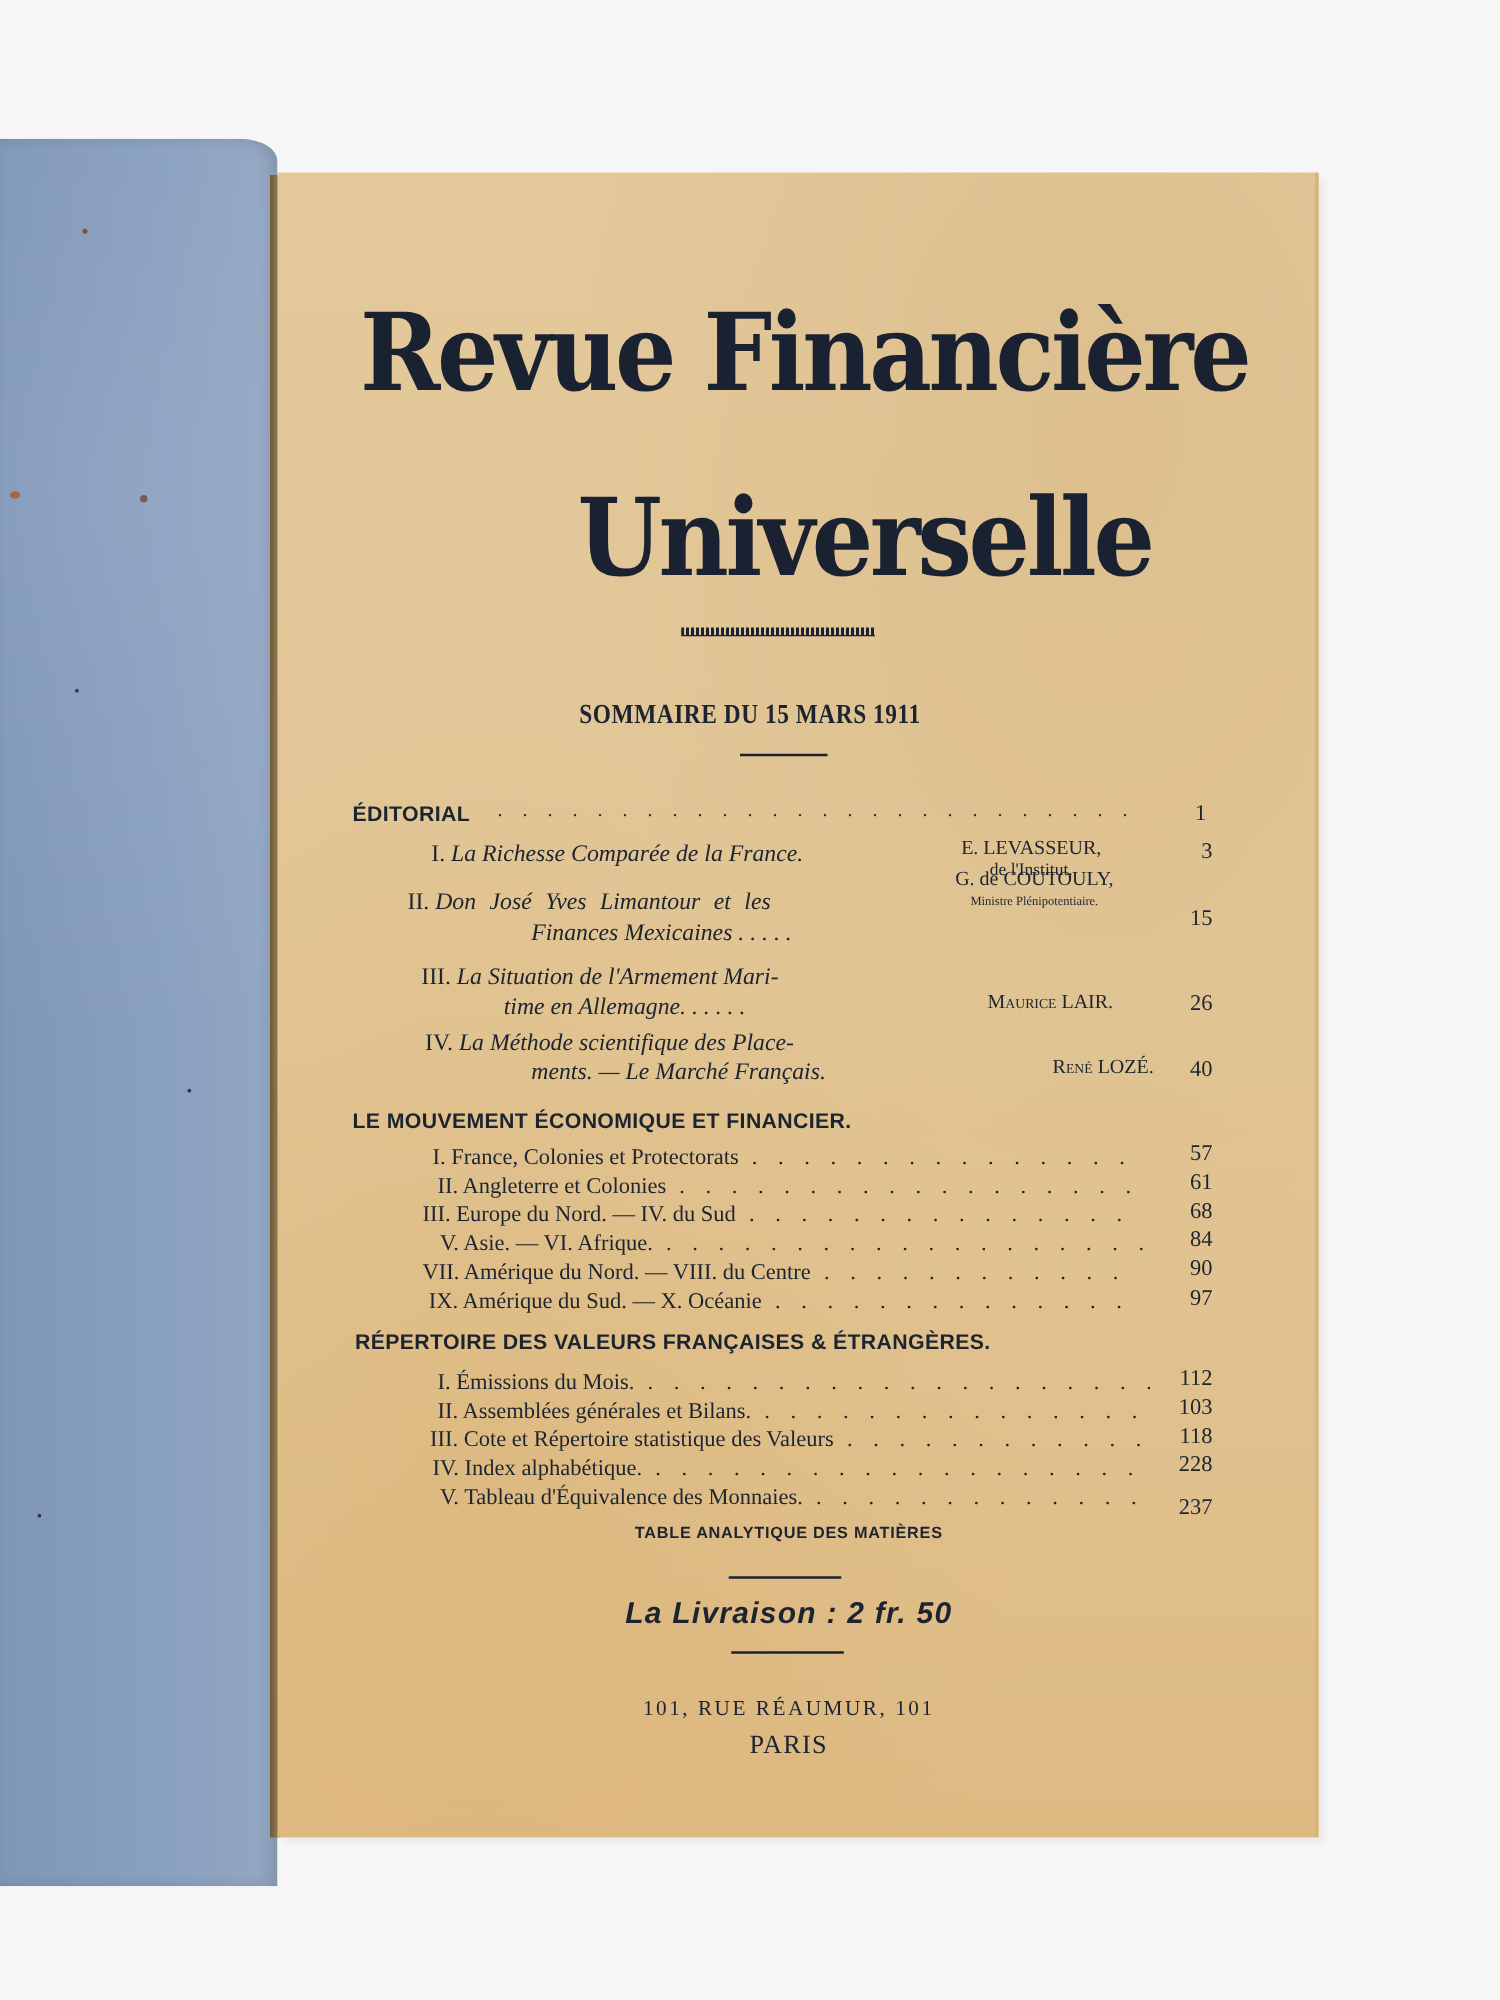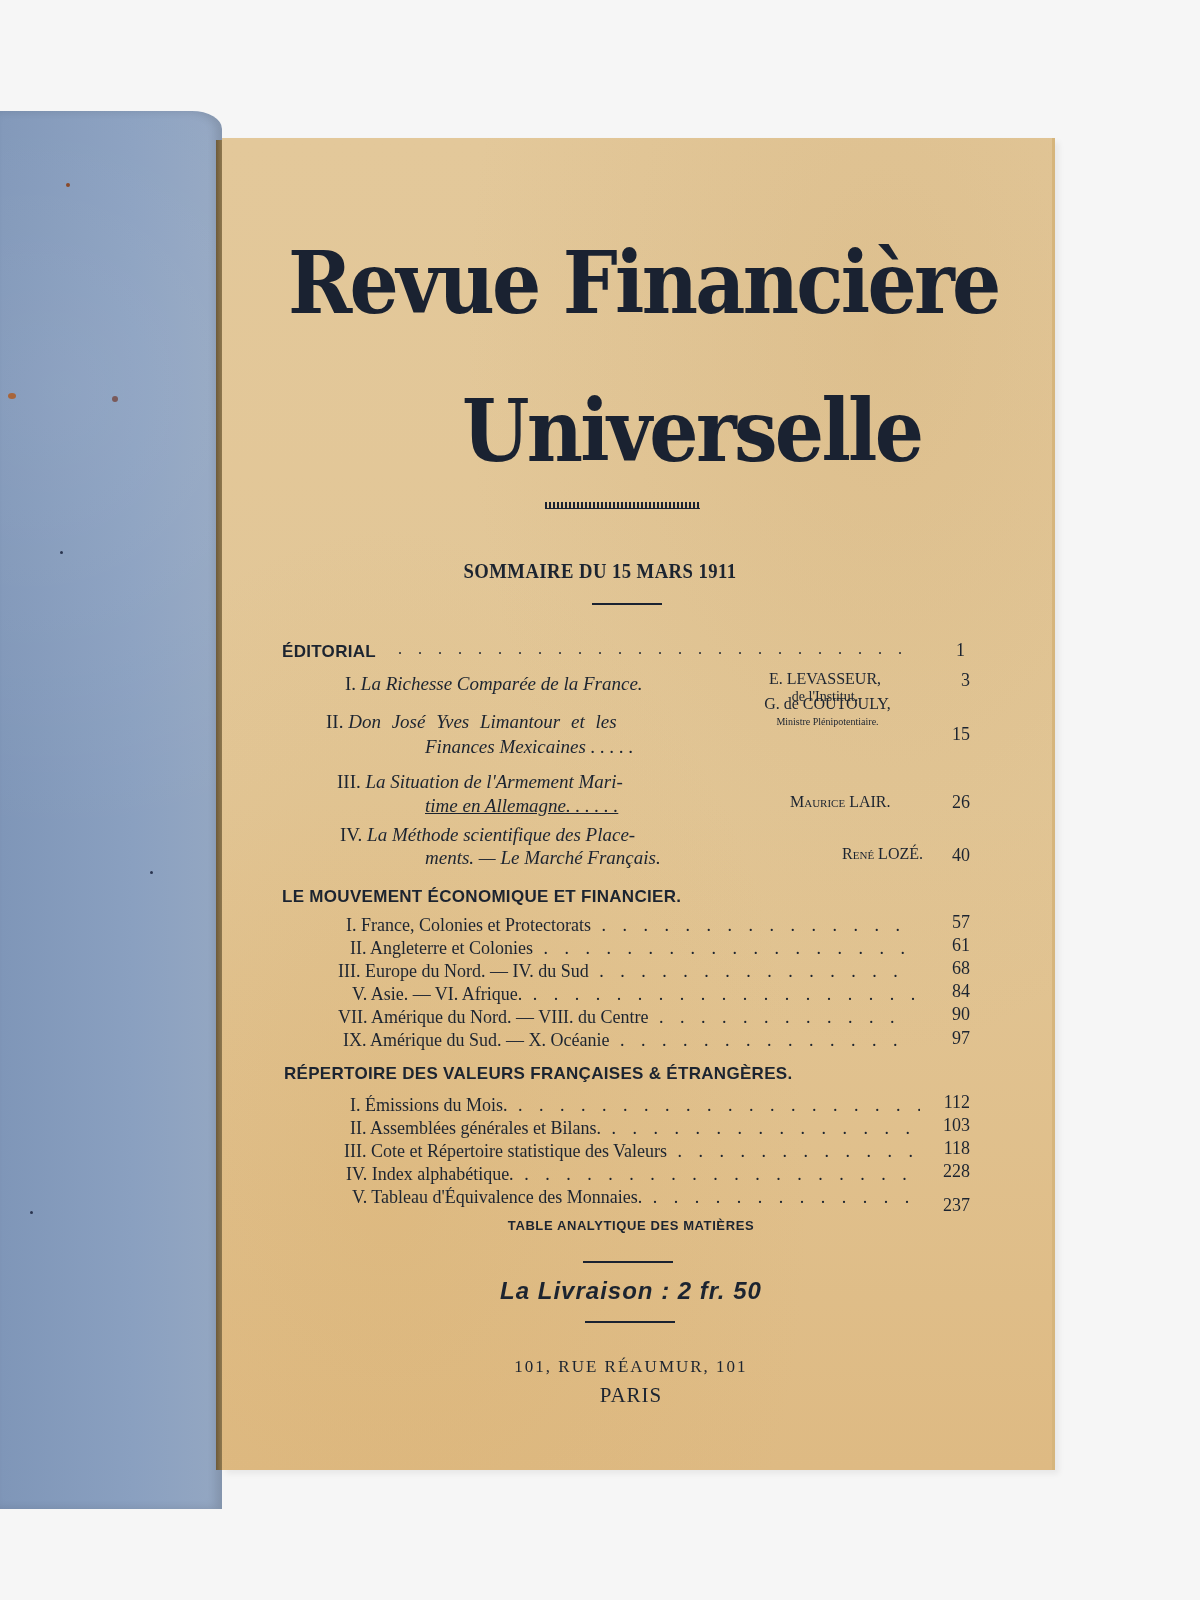--- a/index.html
+++ b/index.html
@@ -109,21 +109,21 @@
 <div class="abs author" style="left:730px;top:695px;width:195px;">
   <div>G. de COUTOULY,</div>
   <div style="font-size:10px;">Ministre Plénipotentiaire.</div>
 </div>
 <div class="abs num" style="left:930px;top:724px;">15</div>
 
 <div class="abs toc" style="left:337px;top:770px;white-space:nowrap;">
   <span>III.</span>
   <span class="it">La Situation de l'Armement Mari-</span>
 </div>
-<div class="abs toc it" style="left:425px;top:794px;white-space:nowrap;text-decoration:underline;">time en Allemagne. . . . . .</div>
+<div class="abs toc it" style="left:403px;top:794px;white-space:nowrap;">time en Allemagne. . . . . .</div>
 <div class="abs author small-caps" style="left:742px;top:793px;width:135px;text-align:left;">
   <div>Maurice LAIR.</div>
 </div>
 <div class="abs num" style="left:930px;top:792px;">26</div>
 
 <div class="abs toc" style="left:340px;top:823px;white-space:nowrap;">
   <span>IV.</span>
   <span class="it">La Méthode scientifique des Place-</span>
 </div>
 <div class="abs toc it" style="left:425px;top:846px;white-space:nowrap;">ments. — Le Marché Français.</div>

